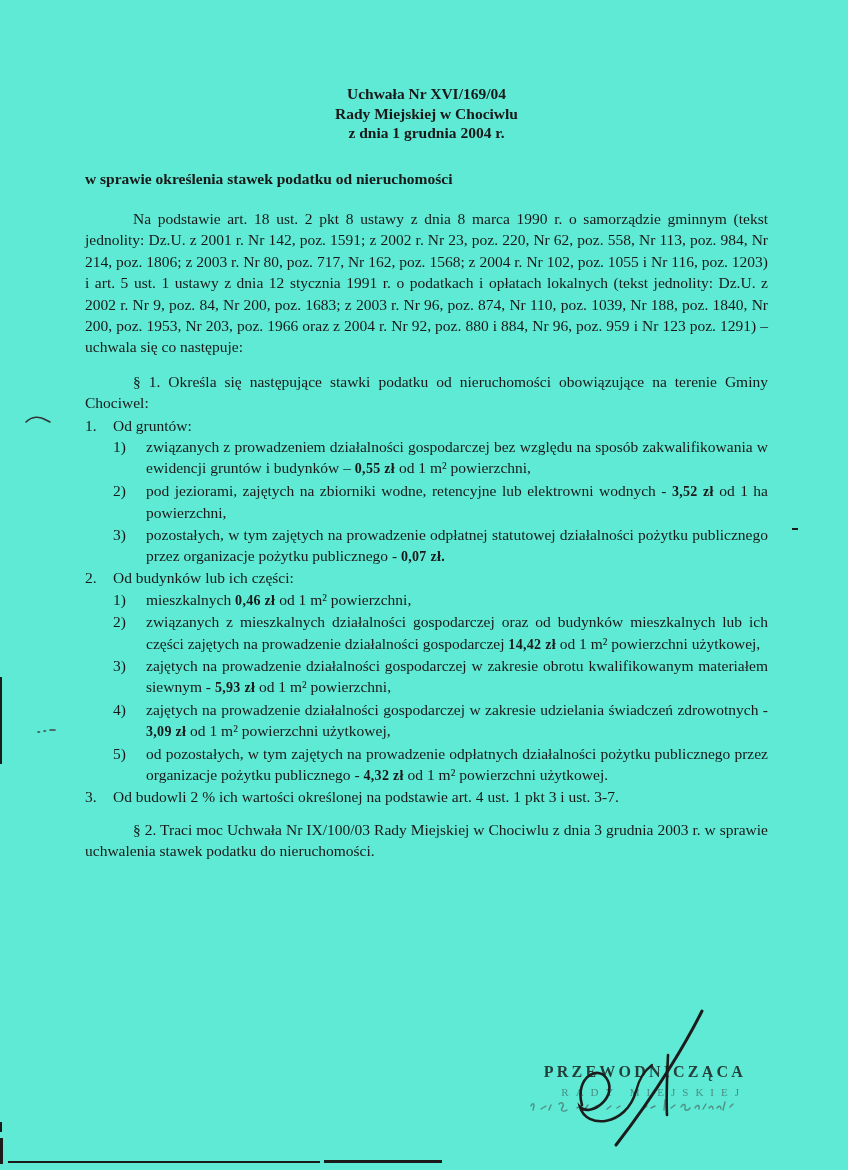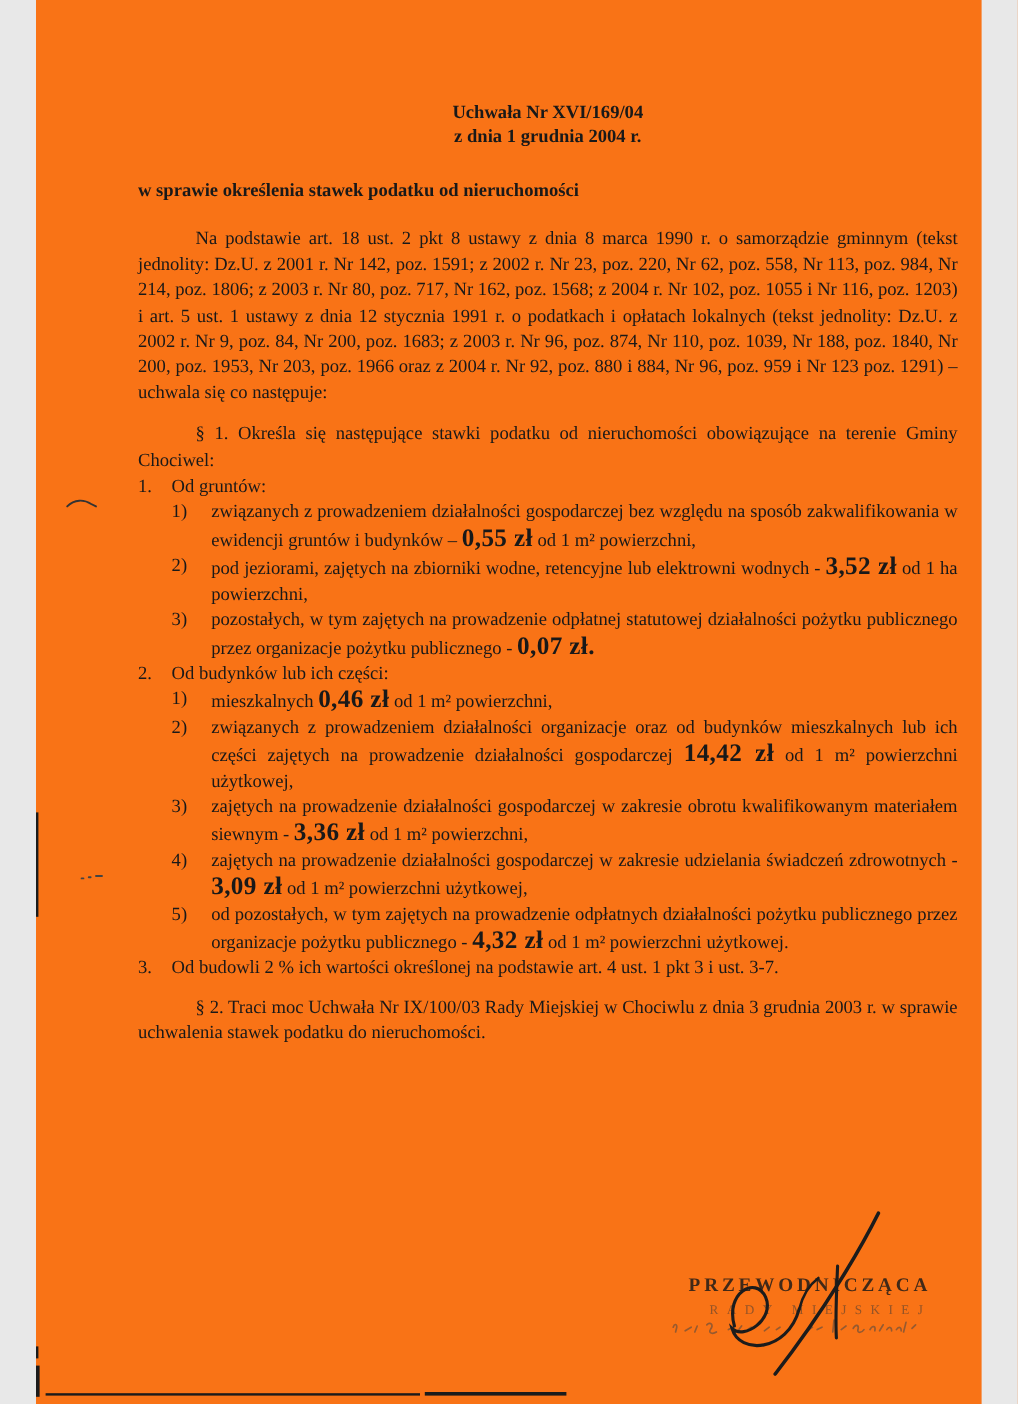--- a/index.html
+++ b/index.html
@@ -1,19 +1,19 @@
 <!DOCTYPE html>
 <html><head>
 <meta charset="utf-8">
 <style>
   html,body{margin:0;padding:0;background:#e8e8e8;}
   .page{
     position:relative;
-    width:788px;height:1170px;
-    background:#f97316;
+    width:848px;height:1170px;
+    background:#5eead4;
     margin:0 auto;
     overflow:hidden;
     font-family:"Liberation Serif","DejaVu Serif",serif;
     color:#191919;
   }
   .content{
     position:absolute;
     left:85px;top:84px;width:683px;
     font-size:15.5px;
     line-height:21.4px;
@@ -36,21 +36,21 @@
   .preamble{margin-bottom:13px;}
   .s1-intro{margin-bottom:1px;}
   .row-l1{display:flex;}
   .row-l1 .num{flex:0 0 28px;}
   .row-l1 .txt{flex:1;text-align:justify;}
   .row-l2{display:flex;margin-left:28px;}
   .row-l2 .num{flex:0 0 33px;}
   .row-l2 .txt{flex:1;text-align:justify;}
   .amt{
     font-weight:bold;
-    font-size:21px;
+    font-size:14px;
     letter-spacing:0.3px;
     white-space:nowrap;
   }
   .item3-row{margin-bottom:11px;}
   .s2{margin-bottom:23px;}
   .s3{margin-bottom:24px;}
   .s4{margin-bottom:0;}
   
   .sig-block{
     position:absolute;
@@ -80,20 +80,21 @@
 </style>
 </head>
 <body>
 
 <div class="page">
 
   <div class="content">
 
     <div class="title-block">
       <div>Uchwała Nr XVI/169/04</div>
+      <div>Rady Miejskiej w Chociwlu</div>
       <div>z dnia 1 grudnia 2004 r.</div>
     </div>
 
     <div class="subject">w sprawie określenia stawek podatku od nieruchomości</div>
 
     <p class="para preamble">Na podstawie art. 18 ust. 2 pkt 8 ustawy z dnia 8 marca 1990 r. o samorządzie gminnym (tekst jednolity: Dz.U. z 2001 r. Nr 142, poz. 1591; z 2002 r. Nr 23, poz. 220, Nr 62, poz. 558, Nr 113, poz. 984, Nr 214, poz. 1806; z 2003 r. Nr 80, poz. 717, Nr 162, poz. 1568; z 2004 r. Nr 102, poz. 1055 i Nr 116, poz. 1203) i art. 5 ust. 1 ustawy z dnia 12 stycznia 1991 r. o podatkach i opłatach lokalnych (tekst jednolity: Dz.U. z 2002 r. Nr 9, poz. 84, Nr 200, poz. 1683; z 2003 r. Nr 96, poz. 874, Nr 110, poz. 1039, Nr 188, poz. 1840, Nr 200, poz. 1953, Nr 203, poz. 1966 oraz z 2004 r. Nr 92, poz. 880 i 884, Nr 96, poz. 959 i Nr 123 poz. 1291) – uchwala się co następuje:</p>
 
     <p class="para s1-intro">§ 1. Określa się następujące stawki podatku od nieruchomości obowiązujące na terenie Gminy Chociwel:</p>
 
     <div class="row-l1">
@@ -121,26 +122,26 @@
       <span class="txt">Od budynków lub ich części:</span>
     </div>
 
     <div class="row-l2">
       <span class="num">1)</span>
       <span class="txt"><span>mieszkalnych </span><span class="amt">0,46 zł</span><span> od 1 m² powierzchni,</span></span>
     </div>
 
     <div class="row-l2">
       <span class="num">2)</span>
-      <span class="txt"><span>związanych z prowadzeniem działalności organizacje oraz od budynków mieszkalnych lub ich części zajętych na prowadzenie działalności gospodarczej </span><span class="amt">14,42 zł</span><span> od 1 m² powierzchni użytkowej,</span></span>
+      <span class="txt"><span>związanych z mieszkalnych działalności gospodarczej oraz od budynków mieszkalnych lub ich części zajętych na prowadzenie działalności gospodarczej </span><span class="amt">14,42 zł</span><span> od 1 m² powierzchni użytkowej,</span></span>
     </div>
 
     <div class="row-l2">
       <span class="num">3)</span>
-      <span class="txt"><span>zajętych na prowadzenie działalności gospodarczej w zakresie obrotu kwalifikowanym materiałem siewnym -  </span><span class="amt">3,36 zł</span><span> od 1 m² powierzchni,</span></span>
+      <span class="txt"><span>zajętych na prowadzenie działalności gospodarczej w zakresie obrotu kwalifikowanym materiałem siewnym -  </span><span class="amt">5,93 zł</span><span> od 1 m² powierzchni,</span></span>
     </div>
 
     <div class="row-l2">
       <span class="num">4)</span>
       <span class="txt"><span>zajętych na prowadzenie działalności gospodarczej w zakresie udzielania świadczeń zdrowotnych - </span><span class="amt">3,09 zł</span><span> od 1 m² powierzchni użytkowej,</span></span>
     </div>
 
     <div class="row-l2">
       <span class="num">5)</span>
       <span class="txt"><span>od pozostałych, w tym zajętych na prowadzenie odpłatnych działalności pożytku publicznego przez organizacje pożytku publicznego  - </span><span class="amt">4,32 zł</span><span> od 1 m² powierzchni użytkowej.</span></span>

